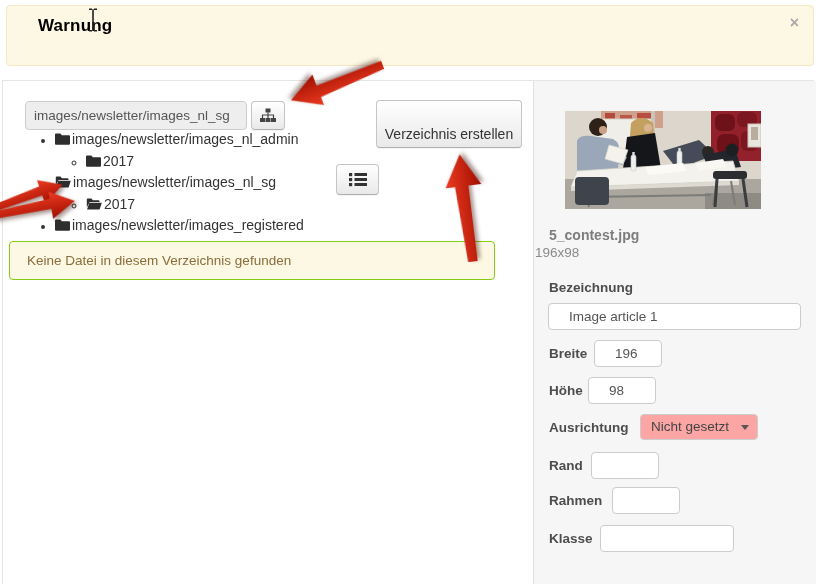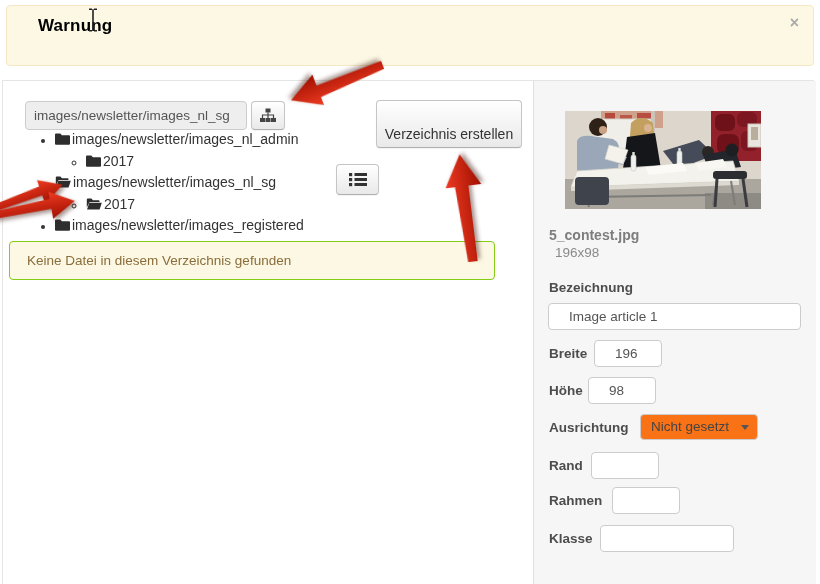--- a/index.html
+++ b/index.html
@@ -67,29 +67,29 @@
     box-sizing:border-box;background:#fcf8e3;border:1px solid #84cc16;border-radius:4px;
     font-size:13.5px;color:#8a6d3b;line-height:37px;padding-left:17px;
   }
   
   .sidebar{
     position:absolute;left:530px;top:0;bottom:0;width:282px;
     background:#f6f6f6;border-left:1px solid #e0e0e0;
   }
   .thumb{position:absolute;left:31px;top:30px;width:196px;height:98px;display:block;}
   .fname{position:absolute;left:15px;top:146px;font-size:14px;font-weight:bold;color:#7d7d7d;}
-  .fdims{position:absolute;left:21px;top:164px;font-size:13.5px;color:#8a8a8a;}
+  .fdims{position:absolute;left:1px;top:164px;font-size:13.5px;color:#8a8a8a;}
   .flabel{position:absolute;font-size:13.5px;font-weight:bold;color:#4d4d4d;}
   .fin{
     position:absolute;box-sizing:border-box;height:27px;background:#fff;
     border:1px solid #ccc;border-radius:4px;font-family:"Liberation Sans",sans-serif;
     font-size:13.5px;color:#555;padding:0 20px;outline:none;
   }
   .sel{
-    position:absolute;box-sizing:border-box;height:26px;background:#f97316;
+    position:absolute;box-sizing:border-box;height:26px;background:#fca5a5;
     border:1px solid #ccc;border-radius:4px;font-size:13.5px;color:#444;
     line-height:24px;padding:0 24px 0 10px;cursor:pointer;
   }
   .sel .caret{
     position:absolute;right:8px;top:10px;width:0;height:0;
     border-left:4px solid transparent;border-right:4px solid transparent;
     border-top:5px solid #555;
   }
   
   .arrow{position:absolute;filter:drop-shadow(2px 3px 2px rgba(60,20,10,.45));}

